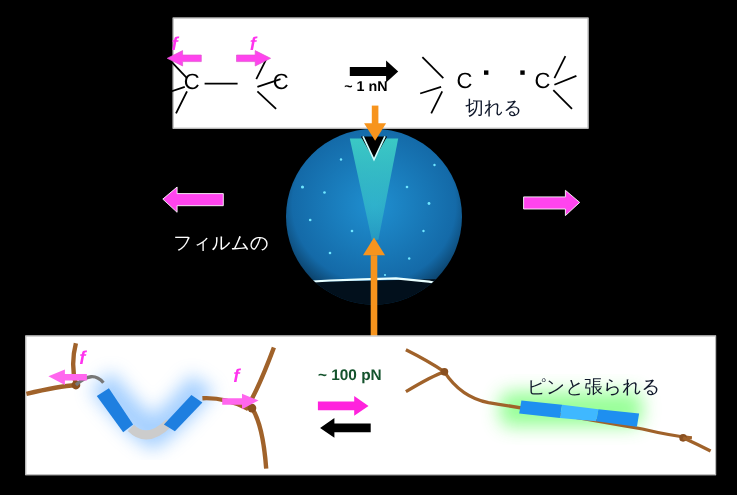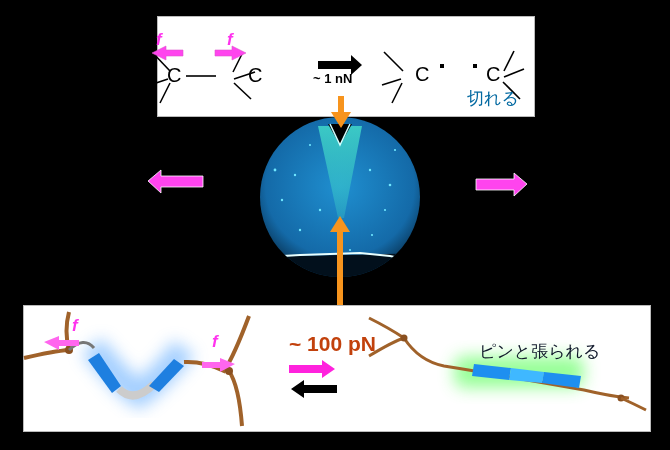--- a/index.html
+++ b/index.html
@@ -42,21 +42,21 @@
       <rect x="282" y="47" width="4" height="4" fill="#000"></rect>
       <rect x="315" y="47" width="4" height="4" fill="#000"></rect>
     </svg>
     <span class="lbl f" style="left:-2px;top:13px;">f</span>
     <span class="lbl f" style="left:69px;top:13px;">f</span>
     <span class="lbl c" style="left:9px;top:47px;">C</span>
     <span class="lbl c" style="left:90px;top:47px;">C</span>
     <span class="lbl" style="left:155px;top:18px;font-weight:bold;font-size:13px;font-family:'Liberation Sans',sans-serif;margin-top:36px;">~ 1 nN</span>
     <span class="lbl c" style="left:257px;top:46px;">C</span>
     <span class="lbl c" style="left:328px;top:46px;">C</span>
-    <span class="lbl" style="left:265px;top:70px;font-size:17px;color:#0369a1;margin-left:44px;">切れる</span>
+    <span class="lbl" style="left:265px;top:70px;font-size:17px;color:#0f172a;">切れる</span>
   </div>
 
   <svg width="670" height="450" style="left:0;top:0;">
     <defs>
       <radialGradient id="disc" cx="50%" cy="45%" r="55%">
         <stop offset="0" stop-color="#1f8fd0"></stop>
           <stop offset="0.75" stop-color="#146aa8"></stop>
           <stop offset="1" stop-color="#08304f"></stop>
       </radialGradient>
       <linearGradient id="wedge" x1="0" y1="0" x2="0" y2="1">
@@ -92,20 +92,21 @@
 
     <rect x="338" y="96" width="6" height="18" fill="#f7941d"></rect>
     <polygon points="331,112 351,112 341,128" fill="#f7941d"></polygon>
     <rect x="337" y="232" width="6" height="100" fill="#f7941d"></rect>
     <polygon points="330,232 350,232 340,216" fill="#f7941d"></polygon>
 
     <polygon points="148,181 161,170 161,176 203,176 203,187 161,187 161,193" fill="#ff44ee" stroke="#fff" stroke-width="0.8"></polygon>
     <polygon points="527,184 514,173 514,179 476,179 476,190 514,190 514,196" fill="#ff44ee" stroke="#fff" stroke-width="0.8"></polygon>
   </svg>
   <div class="lbl" style="left:136px;top:210px;width:130px;text-align:center;color:#fff;font-size:17px;line-height:23px;">
+    <div>フィルムの</div>
   </div>
 
   <div id="bottom-box" class="box">
     <svg width="626" height="125">
       <defs>
         <filter id="bl" x="-50%" y="-50%" width="200%" height="200%">
             <feGaussianBlur stdDeviation="8"></feGaussianBlur>
           </filter>
       </defs>
 
@@ -130,17 +131,17 @@
       <path d="M345,12 Q365,22 380,32" fill="none" stroke="#a0622a" stroke-width="3"></path>
       <circle cx="380" cy="32" r="3.5" fill="#8a5020"></circle>
       <circle cx="597" cy="92" r="3.5" fill="#8a5020"></circle>
       <path d="M597,92 Q610,98 622,104" fill="none" stroke="#a0622a" stroke-width="3"></path>
       <polygon points="450,58 487,62 485,74 448,70" fill="#1e8ff0"></polygon>
       <polygon points="487,62 520,66 518,77 485,74" fill="#3fb8ff"></polygon>
       <polygon points="520,66 557,70 555,82 518,77" fill="#1e8ff0"></polygon>
     </svg>
     <span class="lbl f" style="left:48px;top:10px;">f</span>
     <span class="lbl f" style="left:188px;top:26px;">f</span>
-    <span class="lbl" style="left:265px;top:26px;color:#c2410c;font-weight:bold;font-size:21px;font-family:'Liberation Sans',sans-serif;">~ 100 pN</span>
+    <span class="lbl" style="left:265px;top:26px;color:#14532d;font-weight:bold;font-size:14px;font-family:'Liberation Sans',sans-serif;">~ 100 pN</span>
     <span class="lbl" style="left:455px;top:10px;font-size:17px;color:#0f172a;margin-top:24px;">ピンと張られる</span>
   </div>
 
 </div>
 
 </body></html>

